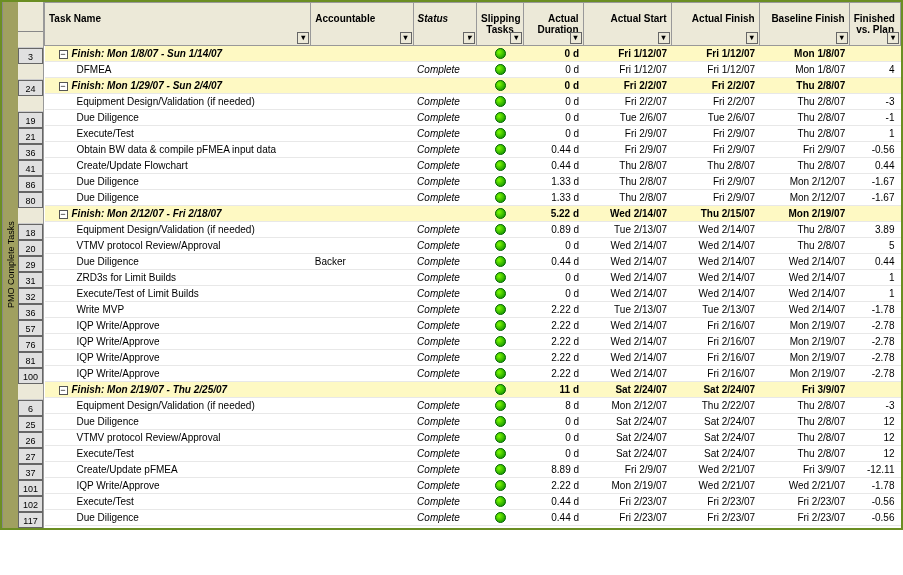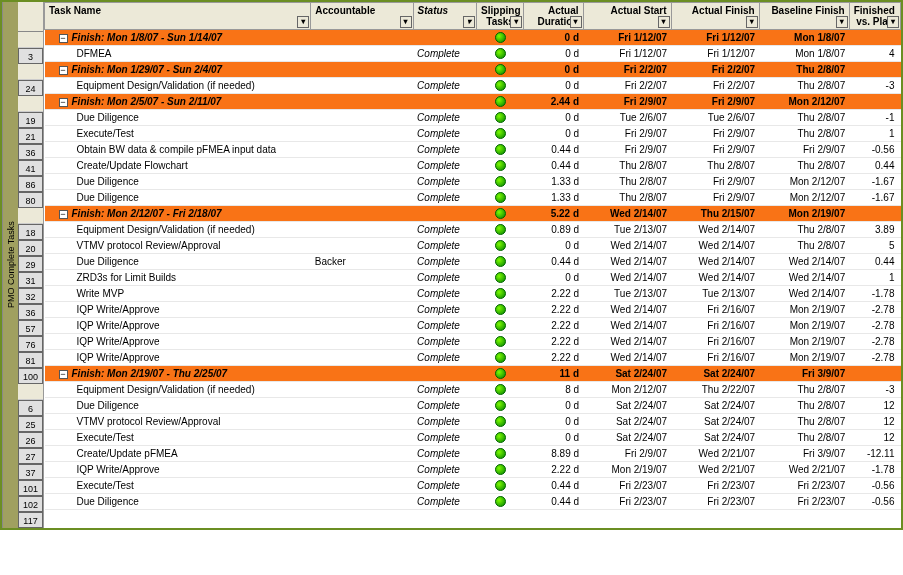--- a/index.html
+++ b/index.html
@@ -39,21 +39,21 @@
   }
   .rownum.header { height: 30px; border-bottom: 1px solid #888;}
   .rownum.active { background:#e0e0e0; border:1px solid #666;}
   .grid { flex: 1; }
   table { border-collapse: collapse; width: 100%; table-layout: fixed; }
   th {
     background: #ece9d8;
     border: 1px solid #999;
     font-size: 10px;
     font-weight: bold;
-    padding: 2px 4px;
+    padding: 10px 4px;
     height: 22px;
     position: relative;
     text-align: left;
     vertical-align: top;
   }
   .drop {
     position: absolute;
     right: 1px;
     bottom: 1px;
     width: 12px;
@@ -66,21 +66,21 @@
   }
   td {
     border-bottom: 1px solid #e8e8e8;
     padding: 0 4px;
     height: 16px;
     font-size: 10px;
     white-space: nowrap;
     overflow: hidden;
   }
   tr.group td {
-    background: #f97316;
+    background: #fef9c3;
     font-weight: bold;
     font-style: italic;
   }
   tr.group td.noitalic { font-style: normal; }
   .indent1 { padding-left: 10px; }
   .indent2 { padding-left: 28px; }
   .minus {
     display: inline-block;
     width: 9px;
     height: 9px;
@@ -208,31 +208,20 @@
             <td class="c-task"><span class="indent2">Equipment Design/Validation (if needed)</span></td>
             <td class="c-acc"></td>
             <td class="c-status">Complete</td>
             <td class="c-slip"><span class="dot"></span></td>
             <td class="c-dur">0 d</td>
             <td class="c-start">Fri 2/2/07</td>
             <td class="c-finish">Fri 2/2/07</td>
             <td class="c-base">Thu 2/8/07</td>
             <td class="c-var">-3</td>
           </tr>
-          <tr class="group">
-            <td class="c-task"><span class="indent1"><span class="minus">−</span><span>Finish: Mon 2/5/07 - Sun 2/11/07</span></span></td>
-            <td class="c-acc"></td>
-            <td class="c-status"></td>
-            <td class="c-slip"><span class="dot"></span></td>
-            <td class="c-dur noitalic">2.44 d</td>
-            <td class="c-start noitalic">Fri 2/9/07</td>
-            <td class="c-finish noitalic">Fri 2/9/07</td>
-            <td class="c-base noitalic">Mon 2/12/07</td>
-            <td class="c-var"></td>
-          </tr>
           <tr>
             <td class="c-task"><span class="indent2">Due Diligence</span></td>
             <td class="c-acc"></td>
             <td class="c-status">Complete</td>
             <td class="c-slip"><span class="dot"></span></td>
             <td class="c-dur">0 d</td>
             <td class="c-start">Tue 2/6/07</td>
             <td class="c-finish">Tue 2/6/07</td>
             <td class="c-base">Thu 2/8/07</td>
             <td class="c-var">-1</td>
@@ -331,20 +320,31 @@
             <td class="c-status">Complete</td>
             <td class="c-slip"><span class="dot"></span></td>
             <td class="c-dur">0.44 d</td>
             <td class="c-start">Wed 2/14/07</td>
             <td class="c-finish">Wed 2/14/07</td>
             <td class="c-base">Wed 2/14/07</td>
             <td class="c-var">0.44</td>
           </tr>
           <tr>
             <td class="c-task"><span class="indent2">ZRD3s for Limit Builds</span></td>
+            <td class="c-acc"></td>
+            <td class="c-status">Complete</td>
+            <td class="c-slip"><span class="dot"></span></td>
+            <td class="c-dur">0 d</td>
+            <td class="c-start">Wed 2/14/07</td>
+            <td class="c-finish">Wed 2/14/07</td>
+            <td class="c-base">Wed 2/14/07</td>
+            <td class="c-var">1</td>
+          </tr>
+          <tr>
+            <td class="c-task"><span class="indent2">Execute/Test of Limit Builds</span></td>
             <td class="c-acc"></td>
             <td class="c-status">Complete</td>
             <td class="c-slip"><span class="dot"></span></td>
             <td class="c-dur">0 d</td>
             <td class="c-start">Wed 2/14/07</td>
             <td class="c-finish">Wed 2/14/07</td>
             <td class="c-base">Wed 2/14/07</td>
             <td class="c-var">1</td>
           </tr>
           <tr>

